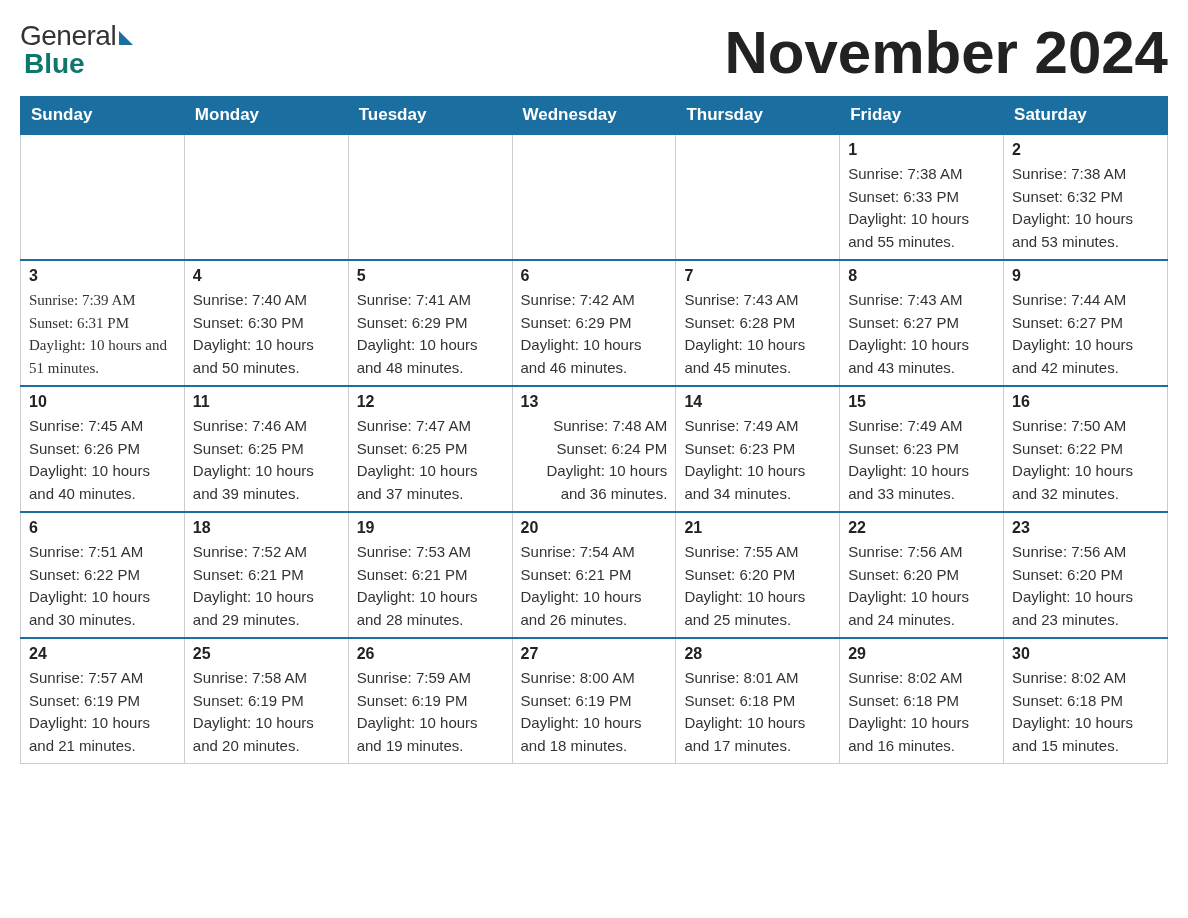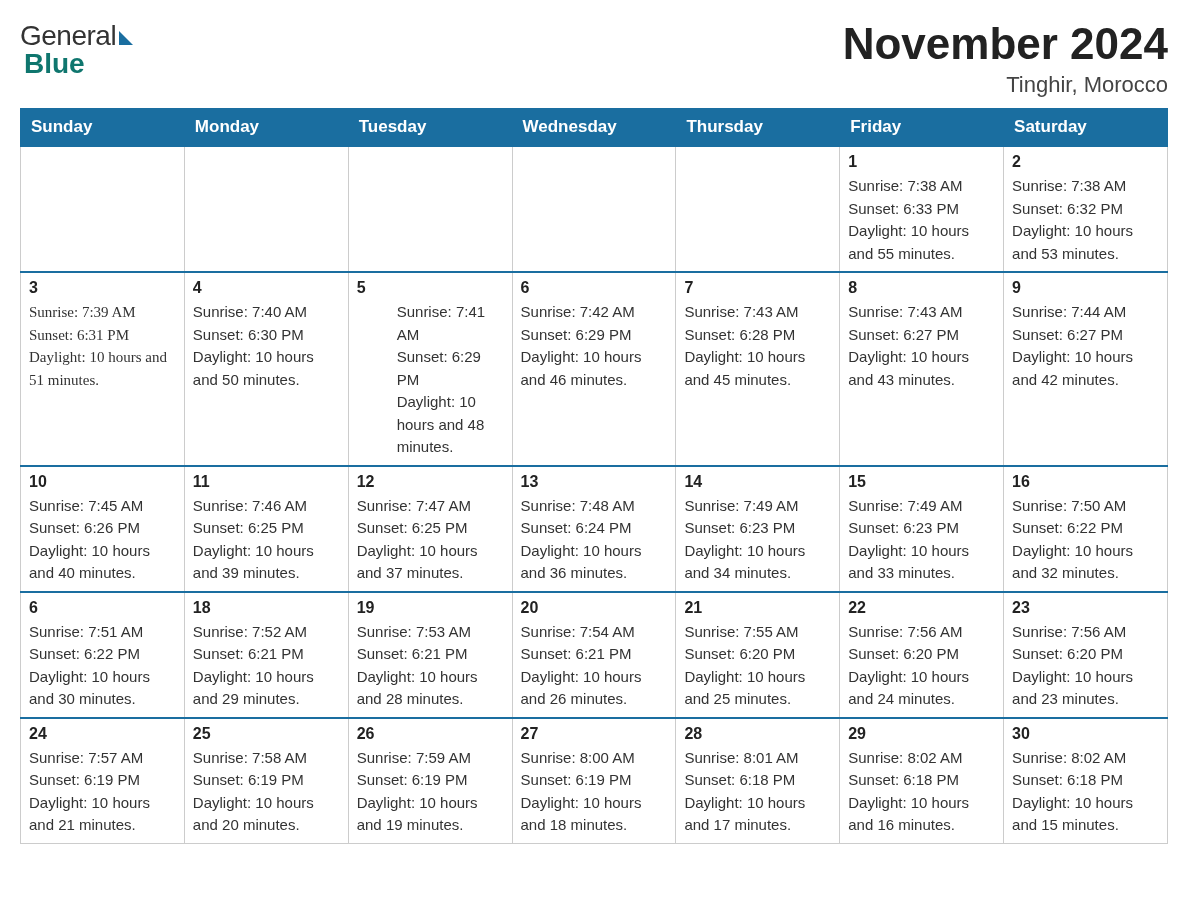--- a/index.html
+++ b/index.html
@@ -44,21 +44,21 @@
       font-size: 28px;
       font-weight: bold;
       color: #0f766e;
       margin-top: -4px;
       padding-left: 4px;
     }
     .title-section {
       text-align: right;
     }
     .month-title {
-      font-size: 44px;
+      font-size: 60px;
       font-weight: bold;
       color: #222;
       line-height: 1.1;
     }
     .location {
       font-size: 22px;
       color: #444;
       margin-top: 4px;
     }
     .calendar {
@@ -115,21 +115,20 @@
 <div class="header">
   <div class="logo">
     <div class="logo-top">
       <span class="logo-general">General</span>
       <div class="logo-arrow"></div>
     </div>
     <span class="logo-blue">Blue</span>
   </div>
   <div class="title-section">
     <div class="month-title">November 2024</div>
-    <div class="location">Tinghir, Morocco</div>
   </div>
 </div>
 
 <table class="calendar">
   <thead>
     <tr>
 
     <th>Sunday</th>
         <th>Monday</th>
         <th>Tuesday</th>
@@ -168,21 +167,21 @@
 Daylight: 10 hours and 51 minutes.</div>
         </td>
         <td>
           <span class="day-number">4</span>
           <div class="day-info" style="white-space: pre-line;">Sunrise: 7:40 AM
 Sunset: 6:30 PM
 Daylight: 10 hours and 50 minutes.</div>
         </td>
         <td>
           <span class="day-number">5</span>
-          <div class="day-info" style="white-space: pre-line; margin-left: 40px;">Sunrise: 7:41 AM
+          <div class="day-info" style="white-space: pre-line;">Sunrise: 7:41 AM
 Sunset: 6:29 PM
 Daylight: 10 hours and 48 minutes.</div>
         </td>
         <td>
           <span class="day-number">6</span>
           <div class="day-info" style="white-space: pre-line;">Sunrise: 7:42 AM
 Sunset: 6:29 PM
 Daylight: 10 hours and 46 minutes.</div>
         </td>
         <td>
@@ -218,21 +217,21 @@
 Daylight: 10 hours and 39 minutes.</div>
         </td>
         <td>
           <span class="day-number">12</span>
           <div class="day-info" style="white-space: pre-line;">Sunrise: 7:47 AM
 Sunset: 6:25 PM
 Daylight: 10 hours and 37 minutes.</div>
         </td>
         <td>
           <span class="day-number">13</span>
-          <div class="day-info" style="white-space: pre-line;">Sunrise: 7:48 AM
+          <div class="day-info" style="white-space: pre-line; text-align: right;">Sunrise: 7:48 AM
 Sunset: 6:24 PM
 Daylight: 10 hours and 36 minutes.</div>
         </td>
         <td>
           <span class="day-number">14</span>
           <div class="day-info" style="white-space: pre-line;">Sunrise: 7:49 AM
 Sunset: 6:23 PM
 Daylight: 10 hours and 34 minutes.</div>
         </td>
         <td>

